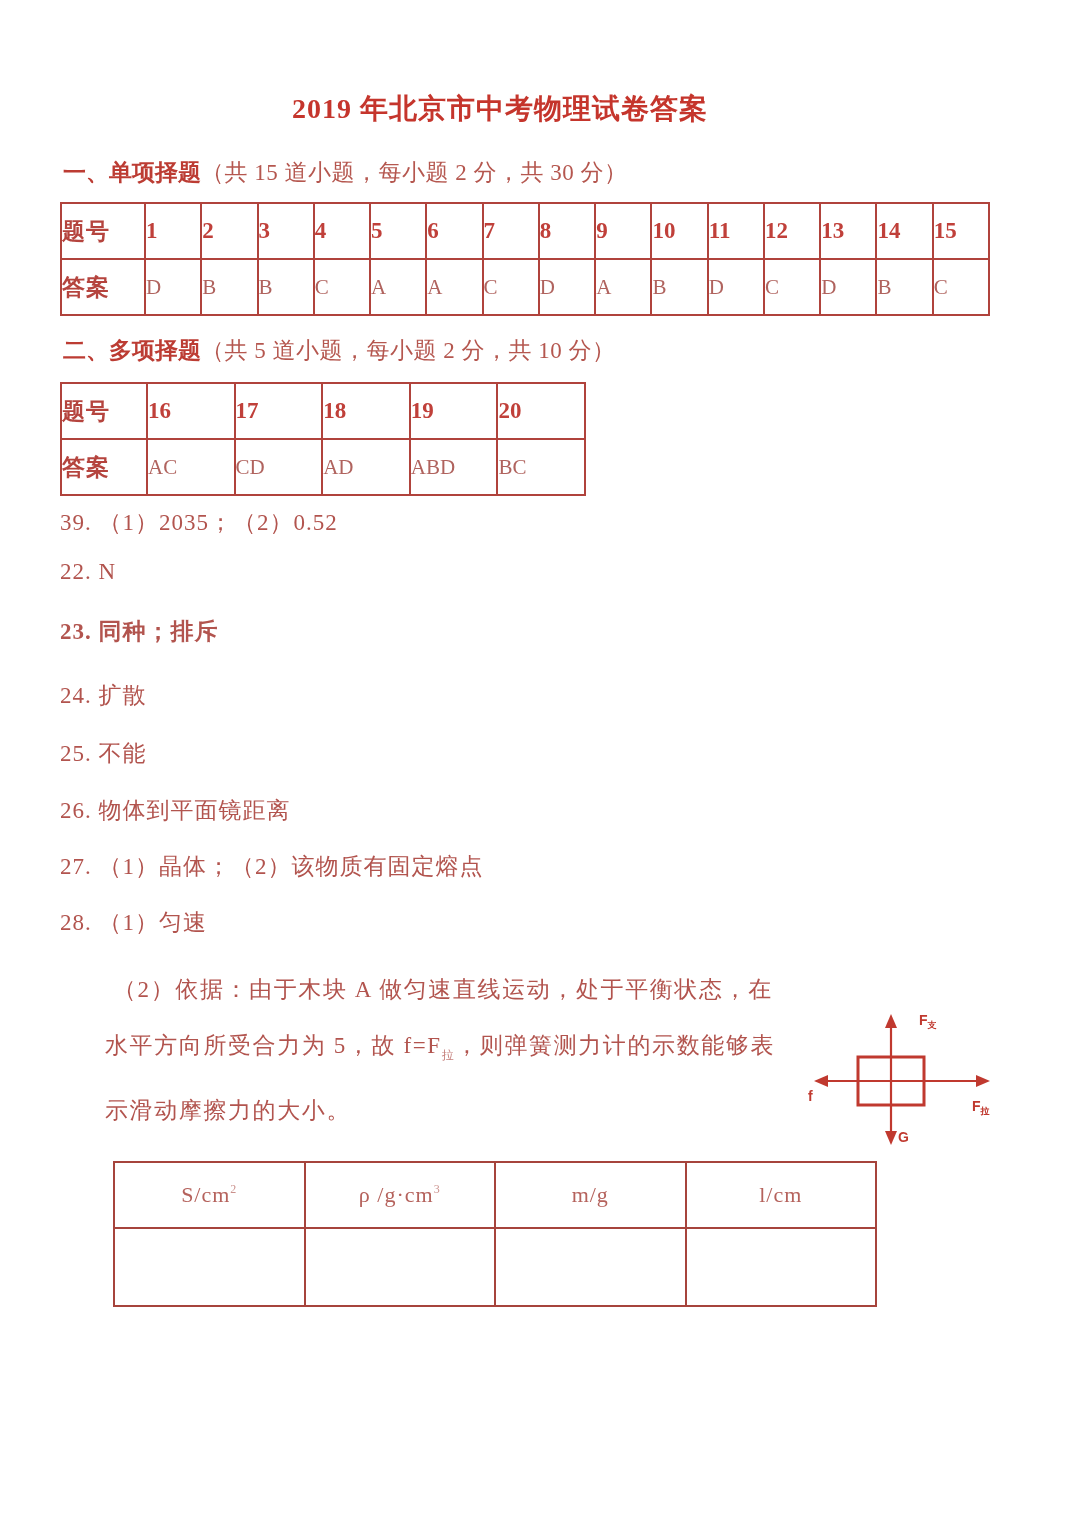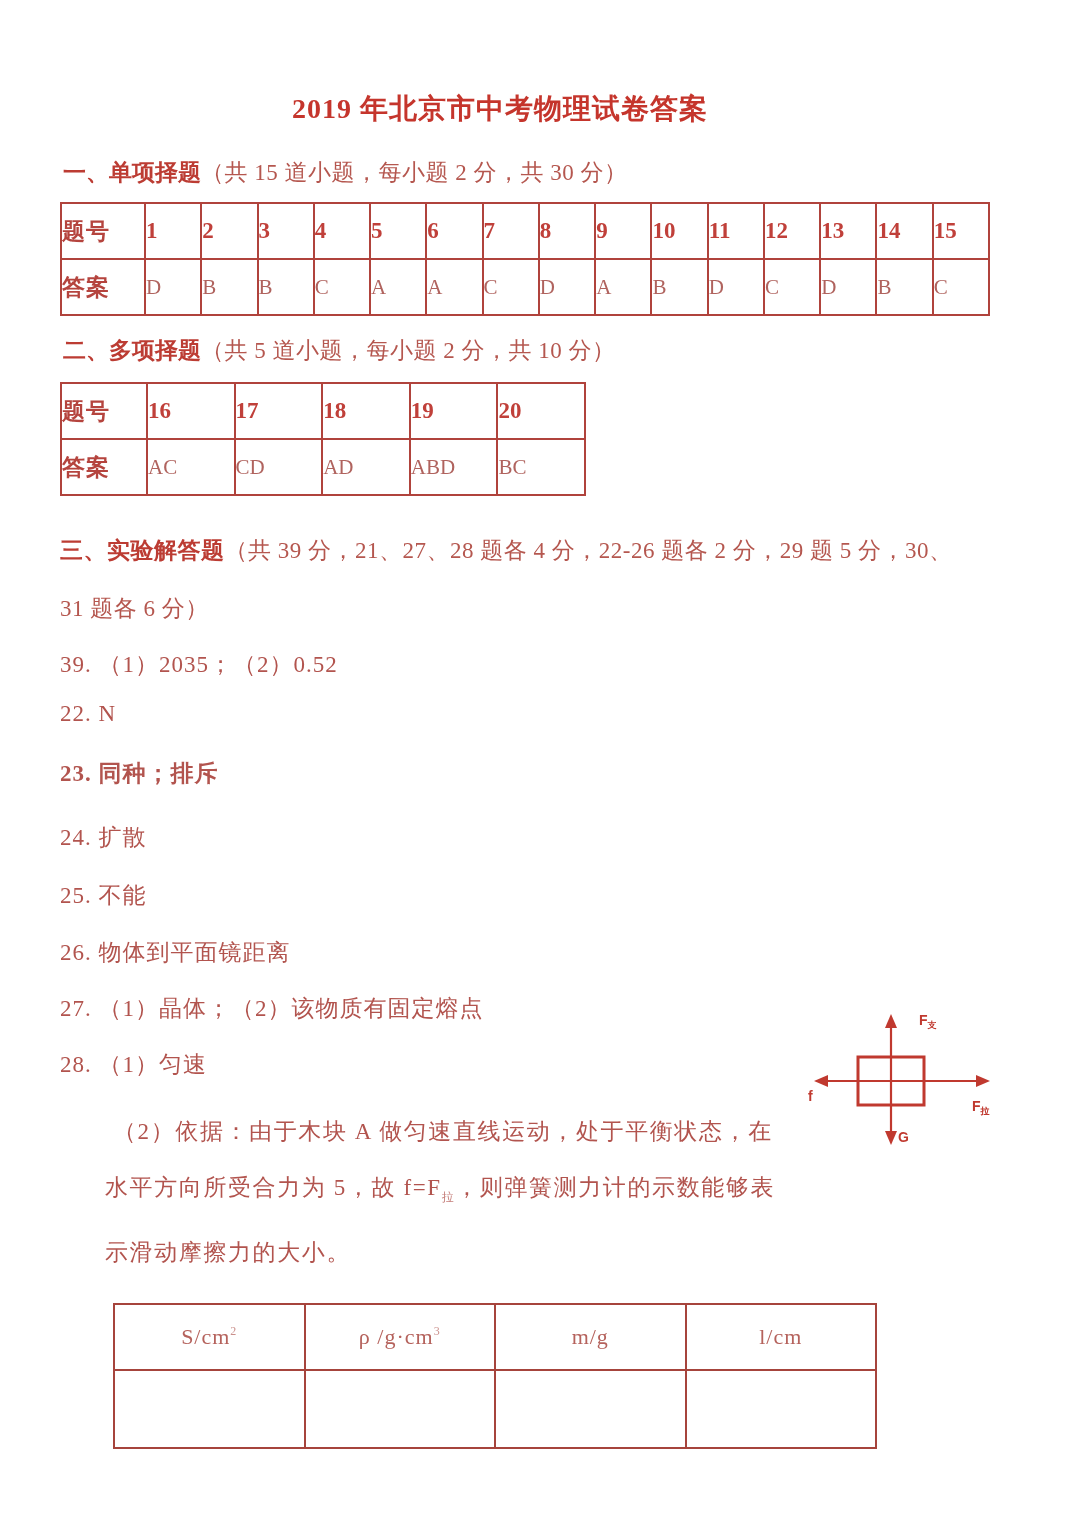--- a/index.html
+++ b/index.html
@@ -194,24 +194,20 @@
       <td class="lbl">答案</td>
       <td class="ans">AC</td>
       <td class="ans">CD</td>
       <td class="ans">AD</td>
       <td class="ans">ABD</td>
       <td class="ans">BC</td>
     </tr>
   </tbody>
     </table>
 
-  <div class="sec-note-wrap">
-    <span class="bold" style="font-weight:bold;color:#bc3c33;">三、实验解答题</span><span>（共 39 分，21、27、28 题各 4 分，22-26 题各 2 分，29 题 5 分，30、</span><br>
-    <span>31 题各 6 分）</span>
-  </div>
 
   <div class="item" style="margin-top:12px;">
     <span>39.</span>
     <span>（1）2035；（2）0.52</span>
   </div>
   <div class="item" style="margin-top:19px;">
     <span>22.</span>
     <span>N</span>
   </div>
   <div class="item" style="margin-top:30px;font-weight:bold;">

